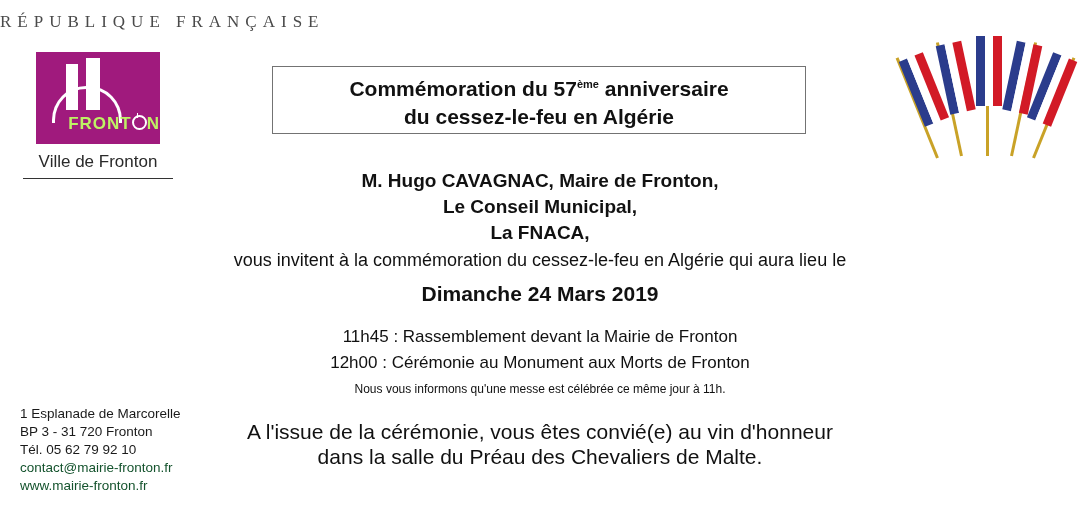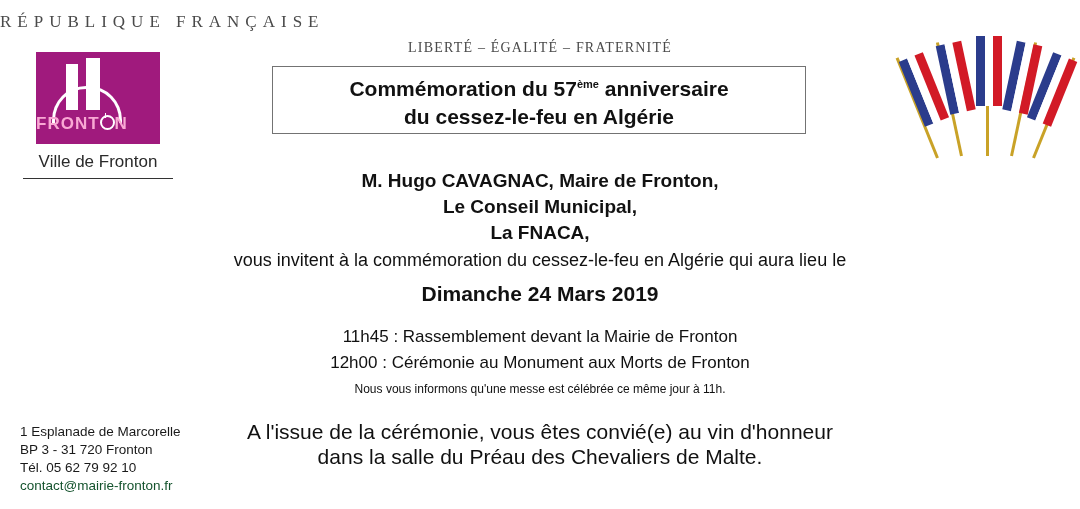--- a/index.html
+++ b/index.html
@@ -86,22 +86,22 @@
     height: 34px;
     border: 3px solid #ffffff;
     border-bottom: none;
     border-radius: 34px 34px 0 0;
   }
   .logo-word {
     position: absolute;
     left: 0;
     bottom: 10px;
     width: 124px;
-    text-align: left;
-    color: #f9a8d4;
+    text-align: right;
+    color: #bef264;
     font-size: 17px;
     letter-spacing: 1px;
     font-weight: 700;
   }
   .logo-word .o-ring {
     display: inline-block;
     width: 11px;
     height: 11px;
     border: 2px solid #ffffff;
     border-radius: 50%;
@@ -235,21 +235,20 @@
   .footer .link {
     color: #14532d;
   }
 </style>
 </head>
 <body>
 
 <div class="page">
 
   <div class="republic">RÉPUBLIQUE FRANÇAISE</div>
-  <div class="devise">LIBERTÉ – ÉGALITÉ – FRATERNITÉ</div>
 
   <div class="logo-block">
     <div class="logo-mark">
       <div class="logo-tower-left"></div>
       <div class="logo-tower-right"></div>
       <div class="logo-arc"></div>
       <div class="logo-word"><span>FRONT</span><span class="o-ring"></span><span>N</span></div>
     </div>
     <div class="logo-caption">Ville de Fronton</div>
     <div class="logo-rule"></div>
@@ -316,15 +315,16 @@
   <div class="body-block vin">
     <div>A l'issue de la cérémonie, vous êtes convié(e) au vin d'honneur</div>
     <div>dans la salle du Préau des Chevaliers de Malte.</div>
   </div>
 
   <div class="footer">
     <div>1 Esplanade de Marcorelle</div>
     <div>BP 3 - 31 720 Fronton</div>
     <div>Tél. 05 62 79 92 10</div>
     <div class="link">contact@mairie-fronton.fr</div>
+    <div class="link">www.mairie-fronton.fr</div>
   </div>
 
 </div>
 
 </body></html>

